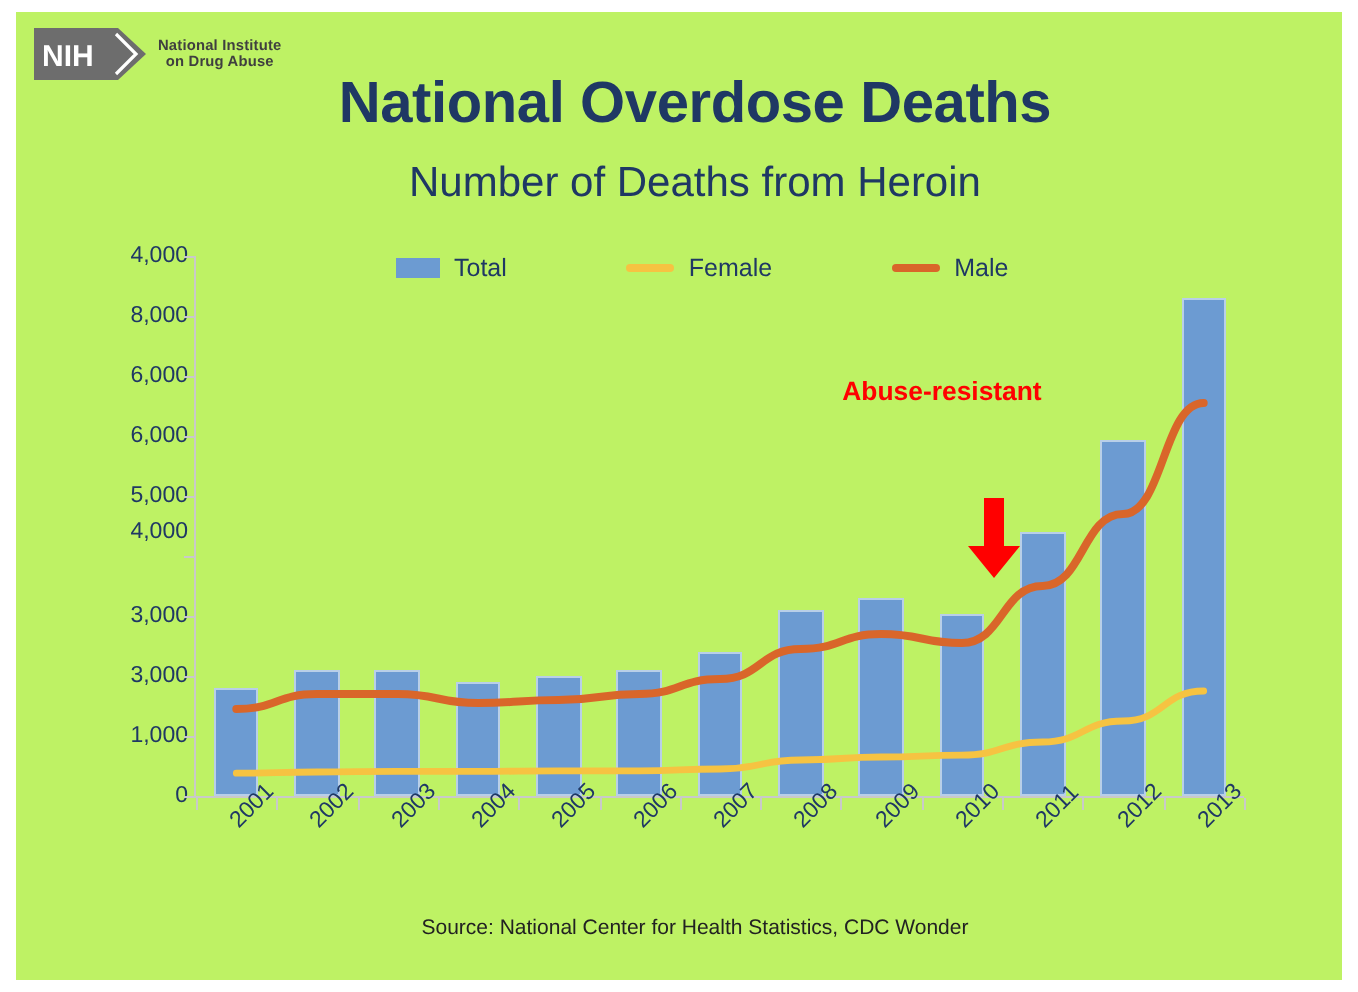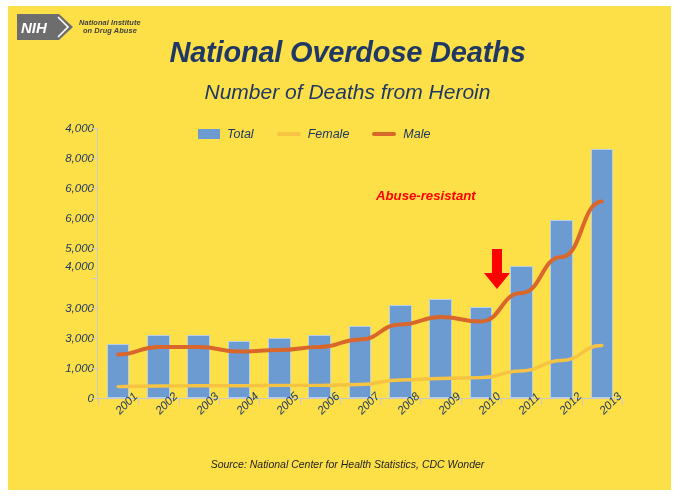--- a/index.html
+++ b/index.html
@@ -20,23 +20,22 @@
     background: #ffffff;
     box-sizing: border-box;
   }
   
   #panel {
     position: absolute;
     left: 8px;
     top: 6px;
     width: 663px;
     height: 484px;
-    background: #fde047;
+    background: #bef264;
     overflow: hidden;
-    font-style: italic;
   }
 
   
   #logo-block {
     position: absolute;
     left: 9px;
     top: 8px;
     display: flex;
     align-items: center;
     gap: 6px;
@@ -166,21 +165,21 @@
     overflow: visible;
   }
 
   
   #legend {
     position: absolute;
     left: 190px;
     top: 121px;
     display: flex;
     align-items: center;
-    gap: 23px;
+    gap: 60px;
   }
   .legend-item {
     display: flex;
     align-items: center;
     gap: 7px;
   }
   .legend-swatch-bar {
     width: 22px;
     height: 10px;
     background: #6c9bd2;
@@ -196,21 +195,21 @@
     font-size: 12.5px;
     color: #1f3864;
   }
 
   
   #annotation {
     position: absolute;
     left: 368px;
     top: 182px;
     width: 190px;
-    text-align: left;
+    text-align: center;
     color: #ff0000;
     font-size: 13.2px;
     font-weight: bold;
     line-height: 1.28;
   }
   #arrow {
     position: absolute;
     left: 476px;
     top: 243px;
     width: 26px;

